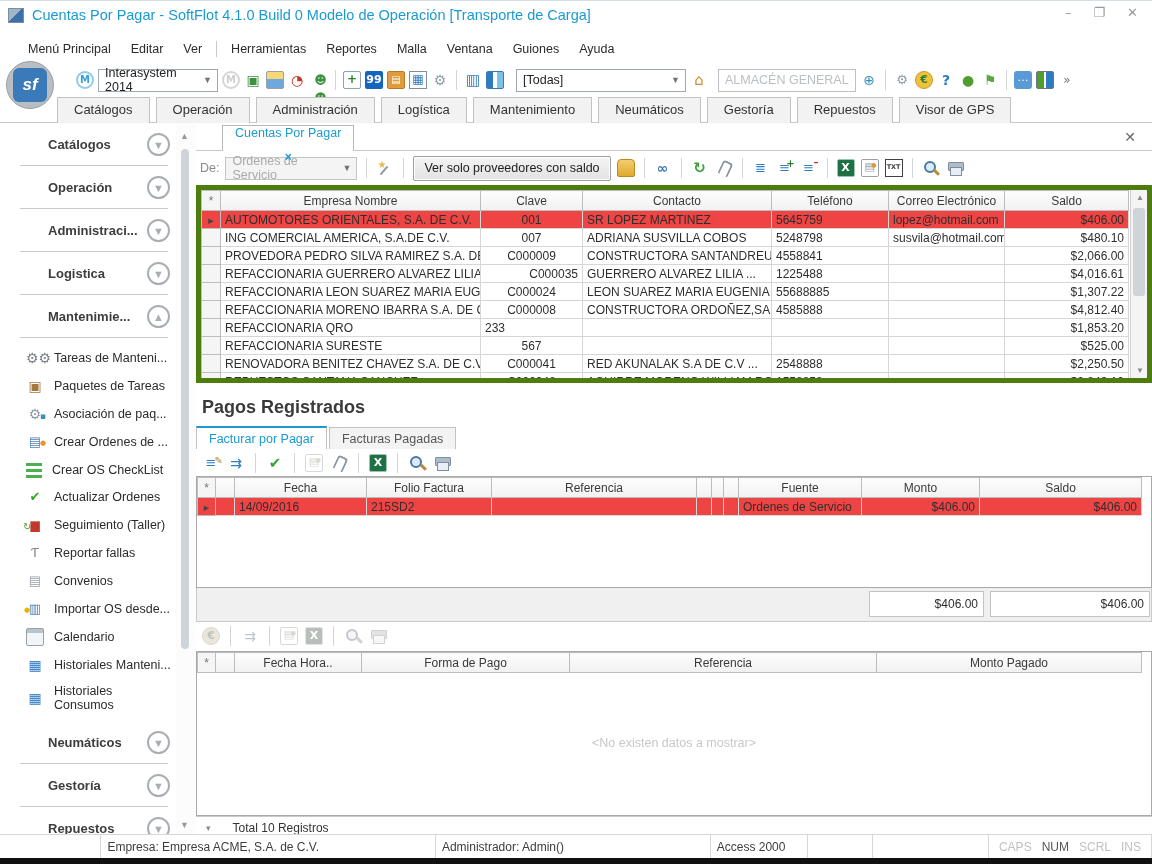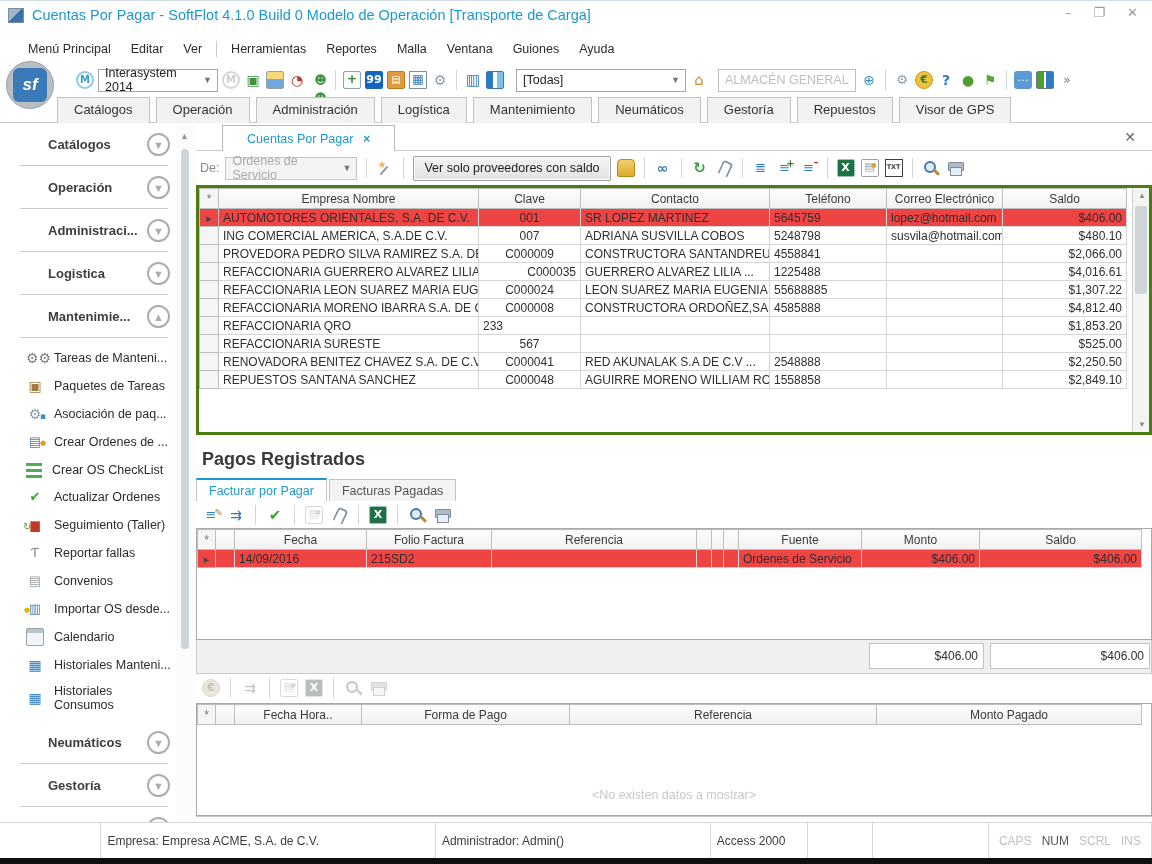--- a/index.html
+++ b/index.html
@@ -139,22 +139,22 @@
   .sb-scroll { position:absolute; left:176px; top:0; width:20px; bottom:0; background:#fcfcfc; }
   .sb-scroll .up { position:absolute; top:8px; left:4px; color:#9a9a9a; font-size:9px; }
   .sb-scroll .down { position:absolute; bottom:8px; left:4px; color:#9a9a9a; font-size:9px; }
   .sb-scroll .thumb { position:absolute; top:26px; left:5px; width:8px; height:500px; background:#cfd4d9; border-radius:4px; }
 
   
   .main { position:absolute; left:196px; top:0; right:0; bottom:0; display:flex; flex-direction:column; }
 
   .doc-tabrow { height:28px; position:relative; border-bottom:1px solid #c9c9c9; }
   .doc-tab { position:absolute; left:26px; top:2px; height:26px; background:#fff; border:1px solid #b7b7b7;
-    border-bottom:none; display:flex; align-items:center; gap:10px; padding:0 24px; font-size:12.5px;
-    color:#1b9ad2; z-index:2; margin-bottom:-1px; }
+    border-bottom:none; display:flex; align-items:center; gap:10px; padding:0 12px; font-size:12.5px;
+    color:#1b9ad2; z-index:2; margin-bottom:-1px;flex-direction:column; }
   .doc-tab .x { color:#1b9ad2; font-weight:bold; font-size:12px; }
   .pane-close { position:absolute; right:16px; top:6px; color:#666; font-size:14px; }
 
   .filterrow { height:34px; display:flex; align-items:center; gap:6px; padding-left:4px; }
   .de-lbl { color:#8a8a8a; font-size:12.5px; }
   .combo.dis2 { width:132px; background:#f4f4f4; color:#ababab; border-color:#c4c4c4; }
   .btn-text { height:25px; background:linear-gradient(#f4f4f4,#e2e2e2); border:1px solid #9e9e9e;
     font-size:12.5px; color:#222; display:flex; align-items:center; padding:0 10px; border-radius:2px;
     box-shadow:inset 0 0 0 1px #fff; }
 
@@ -162,21 +162,21 @@
   table.grid { border-collapse:collapse; table-layout:fixed; font-size:12px; color:#2e2e2e; background:#fff; }
   .grid th { background:linear-gradient(#fdfdfd,#f1f1f1); border:1px solid #bdbdbd; font-weight:normal;
     font-size:12px; color:#3a3a3a; height:20px; overflow:hidden; white-space:nowrap; }
   .grid td { border:1px solid #d6d6d6; height:18px; padding:0 4px; overflow:hidden; white-space:nowrap; }
   .grid td.ind, .grid th.ind { background:#f5f5f5; border-color:#bdbdbd; padding:0; text-align:center; }
   .grid tr.sel td { background:#ef4444; }
   .grid td.money { text-align:right; }
   .cursor::before { content:"▸"; color:#444; font-size:11px; }
   .star::before { content:"*"; color:#777; font-size:12px; }
 
-  .grid1wrap { height:250px; border:3px solid #4d7c0f; position:relative; margin-right:0; overflow:hidden; }
+  .grid1wrap { height:198px; border:5px solid #4d7c0f; position:relative; margin-right:0; overflow:hidden; }
   .vscroll { position:absolute; right:0; top:0; bottom:0; width:17px; background:#f4f4f4; border-left:1px solid #d0d0d0; }
   .vscroll .up { position:absolute; top:3px; left:5px; font-size:8px; color:#8a8a8a; }
   .vscroll .down { position:absolute; bottom:3px; left:5px; font-size:8px; color:#8a8a8a; }
   .vscroll .thumb { position:absolute; top:18px; left:2px; width:12px; height:88px; background:#cfd4d9; border-radius:3px; }
 
   .pagos-heading { font-size:18px; font-weight:bold; color:#3a3a3a; margin:14px 0 6px 6px; }
 
   .subtabs { display:flex; height:25px; margin-left:0; align-items:flex-end; gap:2px; }
   .stab { font-size:12.5px; padding:4px 12px 3px 12px; border:1px solid #c2c2c2; border-bottom:none; color:#555; background:#f3f3f3; }
   .stab.active { background:#fff; color:#1b9ad2; border-top:2px solid #1b9ad2; }
@@ -191,21 +191,21 @@
   .tb-saldo { right:1px; width:160px; }
 
   .grid3wrap { flex:1; border:1px solid #a9a9a9; position:relative; background:#fff; overflow:hidden; margin-top:2px; }
   .watermark { position:absolute; top:84px; left:0; right:0; text-align:center; color:#c8c8c8; font-size:12.5px; }
 
   .recordsbar { height:22px; border-top:1px solid #c9c9c9; display:flex; align-items:center;
     font-size:12px; color:#333; padding-left:10px; gap:22px; }
   .recordsbar .dd { color:#8a8a8a; font-size:9px; }
 
   
-  .statusbar { position:absolute; left:0; right:0; bottom:6px; height:36px; background:#fff;
+  .statusbar { position:absolute; left:0; right:0; bottom:6px; height:24px; background:#fff;
     border-top:1px solid #d7d7d7; display:flex; font-size:12px; color:#3d3d3d; }
   .sbseg { border-right:1px solid #d7d7d7; display:flex; align-items:center; padding-left:6px; height:100%; }
   .kbd { display:flex; gap:10px; align-items:center; padding:0 10px; color:#c0c0c0; }
   .kbd .on { color:#555; }
   .blackbar { position:absolute; left:0; right:0; bottom:0; height:6px; background:#111; }
 </style>
 </head>
 <body>
 
 <div class="screen">

